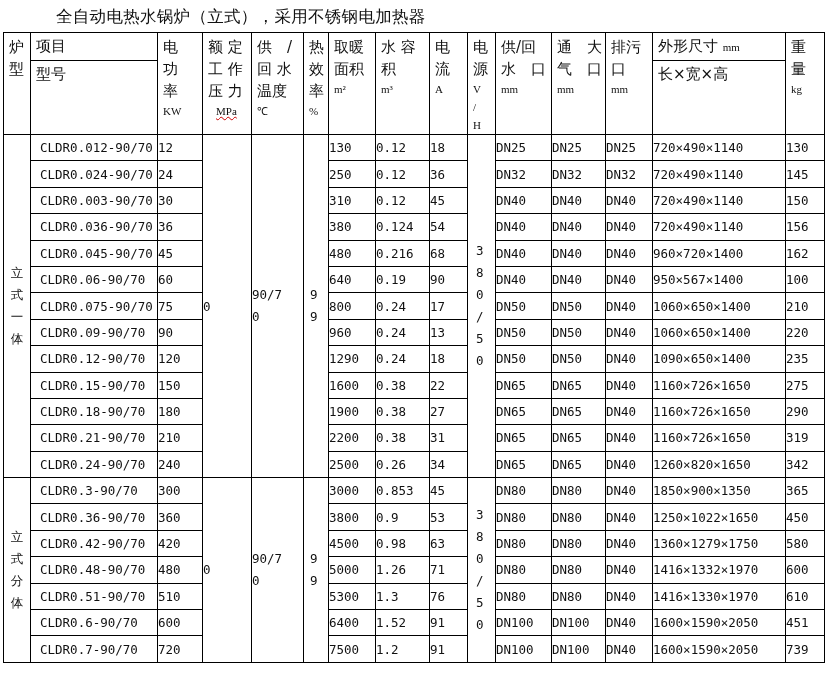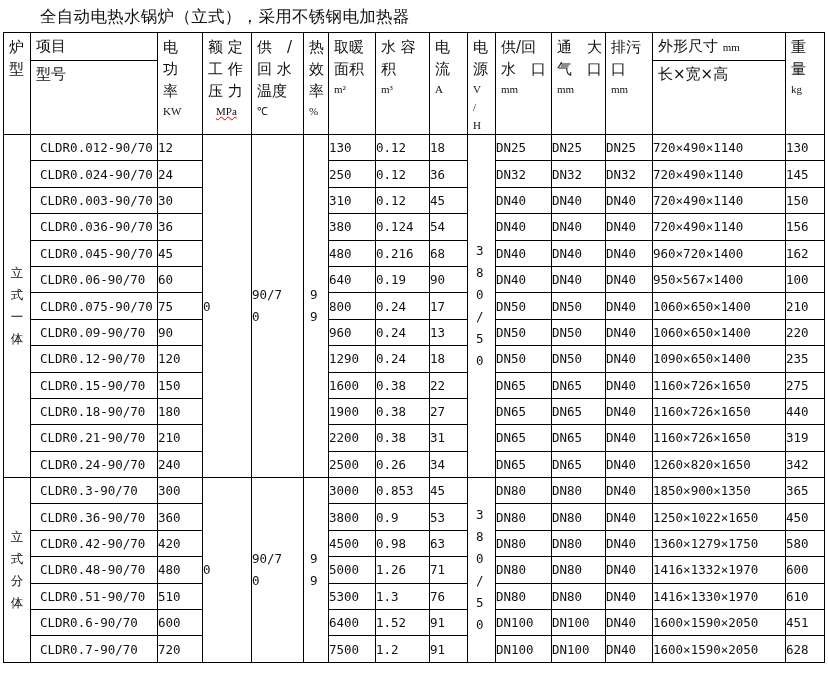--- a/index.html
+++ b/index.html
@@ -1,18 +1,18 @@
 <!DOCTYPE html>
 <html><head>
 <meta charset="utf-8">
 <style>
   html, body { margin: 0; padding: 0; background: #ffffff; }
   body { width: 828px; height: 673px; position: relative; overflow: hidden;
          font-family: "DejaVu Sans", "Liberation Sans", sans-serif; color: #111; }
-  .title { position: absolute; left: 40px; top: 6px; font-size: 16.5px; letter-spacing: 0.3px; white-space: nowrap; }
+  .title { position: absolute; left: 56px; top: 6px; font-size: 16.5px; letter-spacing: 0.3px; white-space: nowrap; }
   table.spec { position: absolute; left: 3px; top: 32px; border-collapse: collapse; table-layout: fixed; }
   table.spec td { border: 1.3px solid #000; padding: 0; font-size: 12.5px; vertical-align: middle; overflow: hidden; }
   .mono { font-family: "DejaVu Sans Mono", "Liberation Mono", monospace; font-size: 11.5px; }
   .hdr { vertical-align: top !important; padding: 3px 3px 0 5px !important; font-size: 15px !important; line-height: 20px; }
   .hdr .unit { font-family: "Liberation Serif", serif; font-size: 11px; display: block; line-height: 18px; }
   .hdr .wavy { text-decoration: underline wavy #c00; text-decoration-thickness: 1px; margin-left: 8px; }
   .hdr-top { height: 27px; }
   .body-row td { height: 25.4px; padding-left: 8px; }
   .merged { vertical-align: middle; text-align: left; }
   .vtext { font-size: 15px; line-height: 24px; text-align: center; padding-left: 0 !important; }
@@ -269,21 +269,21 @@
       <tr class="body-row">
         <td class="mono cell-model">CLDR0.18-90/70</td>
         <td class="mono">180</td>
         <td class="mono">1900</td>
         <td class="mono">0.38</td>
         <td class="mono">27</td>
         <td class="mono">DN65</td>
         <td class="mono">DN65</td>
         <td class="mono">DN40</td>
         <td class="mono">1160×726×1650</td>
-        <td class="mono">440</td>
+        <td class="mono">290</td>
       </tr>
       <tr class="body-row">
         <td class="mono cell-model">CLDR0.21-90/70</td>
         <td class="mono">210</td>
         <td class="mono">2200</td>
         <td class="mono">0.38</td>
         <td class="mono">31</td>
         <td class="mono">DN65</td>
         <td class="mono">DN65</td>
         <td class="mono">DN40</td>
@@ -400,16 +400,16 @@
       <tr class="body-row">
         <td class="mono cell-model">CLDR0.7-90/70</td>
         <td class="mono">720</td>
         <td class="mono">7500</td>
         <td class="mono">1.2</td>
         <td class="mono">91</td>
         <td class="mono">DN100</td>
         <td class="mono">DN100</td>
         <td class="mono">DN40</td>
         <td class="mono">1600×1590×2050</td>
-        <td class="mono">628</td>
+        <td class="mono">739</td>
       </tr>
     </tbody>
 </table>
 
 </body></html>

